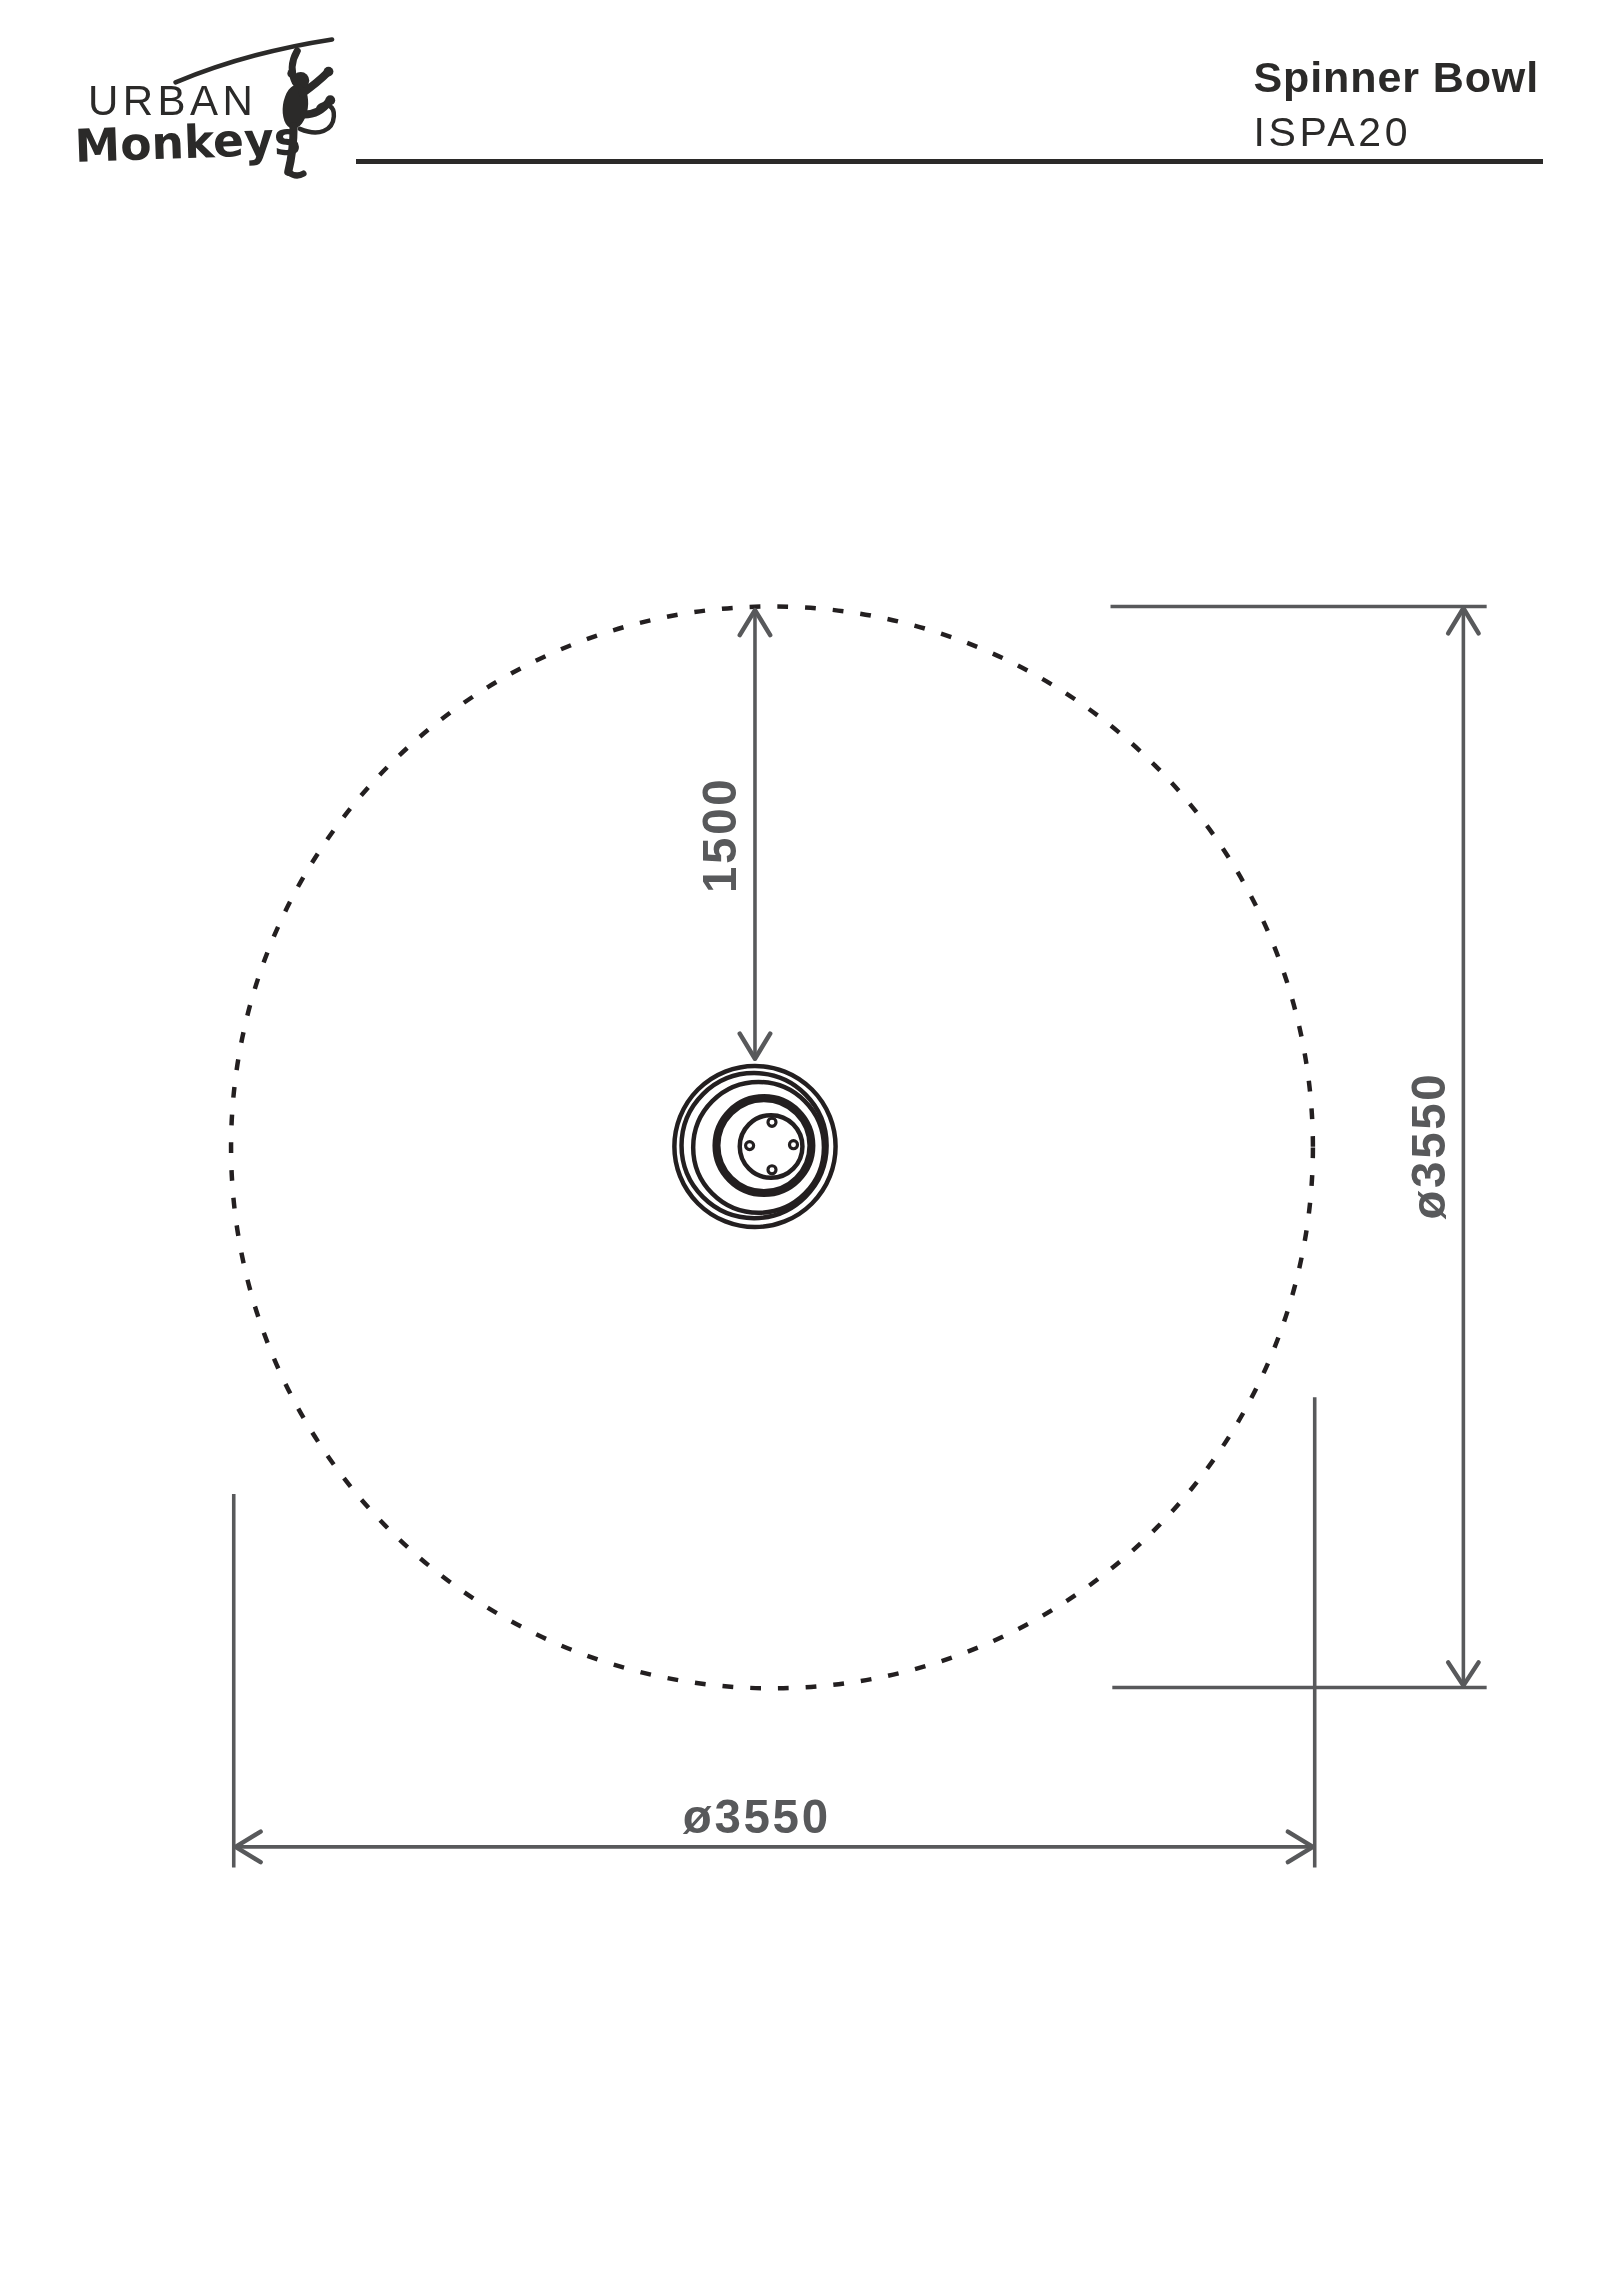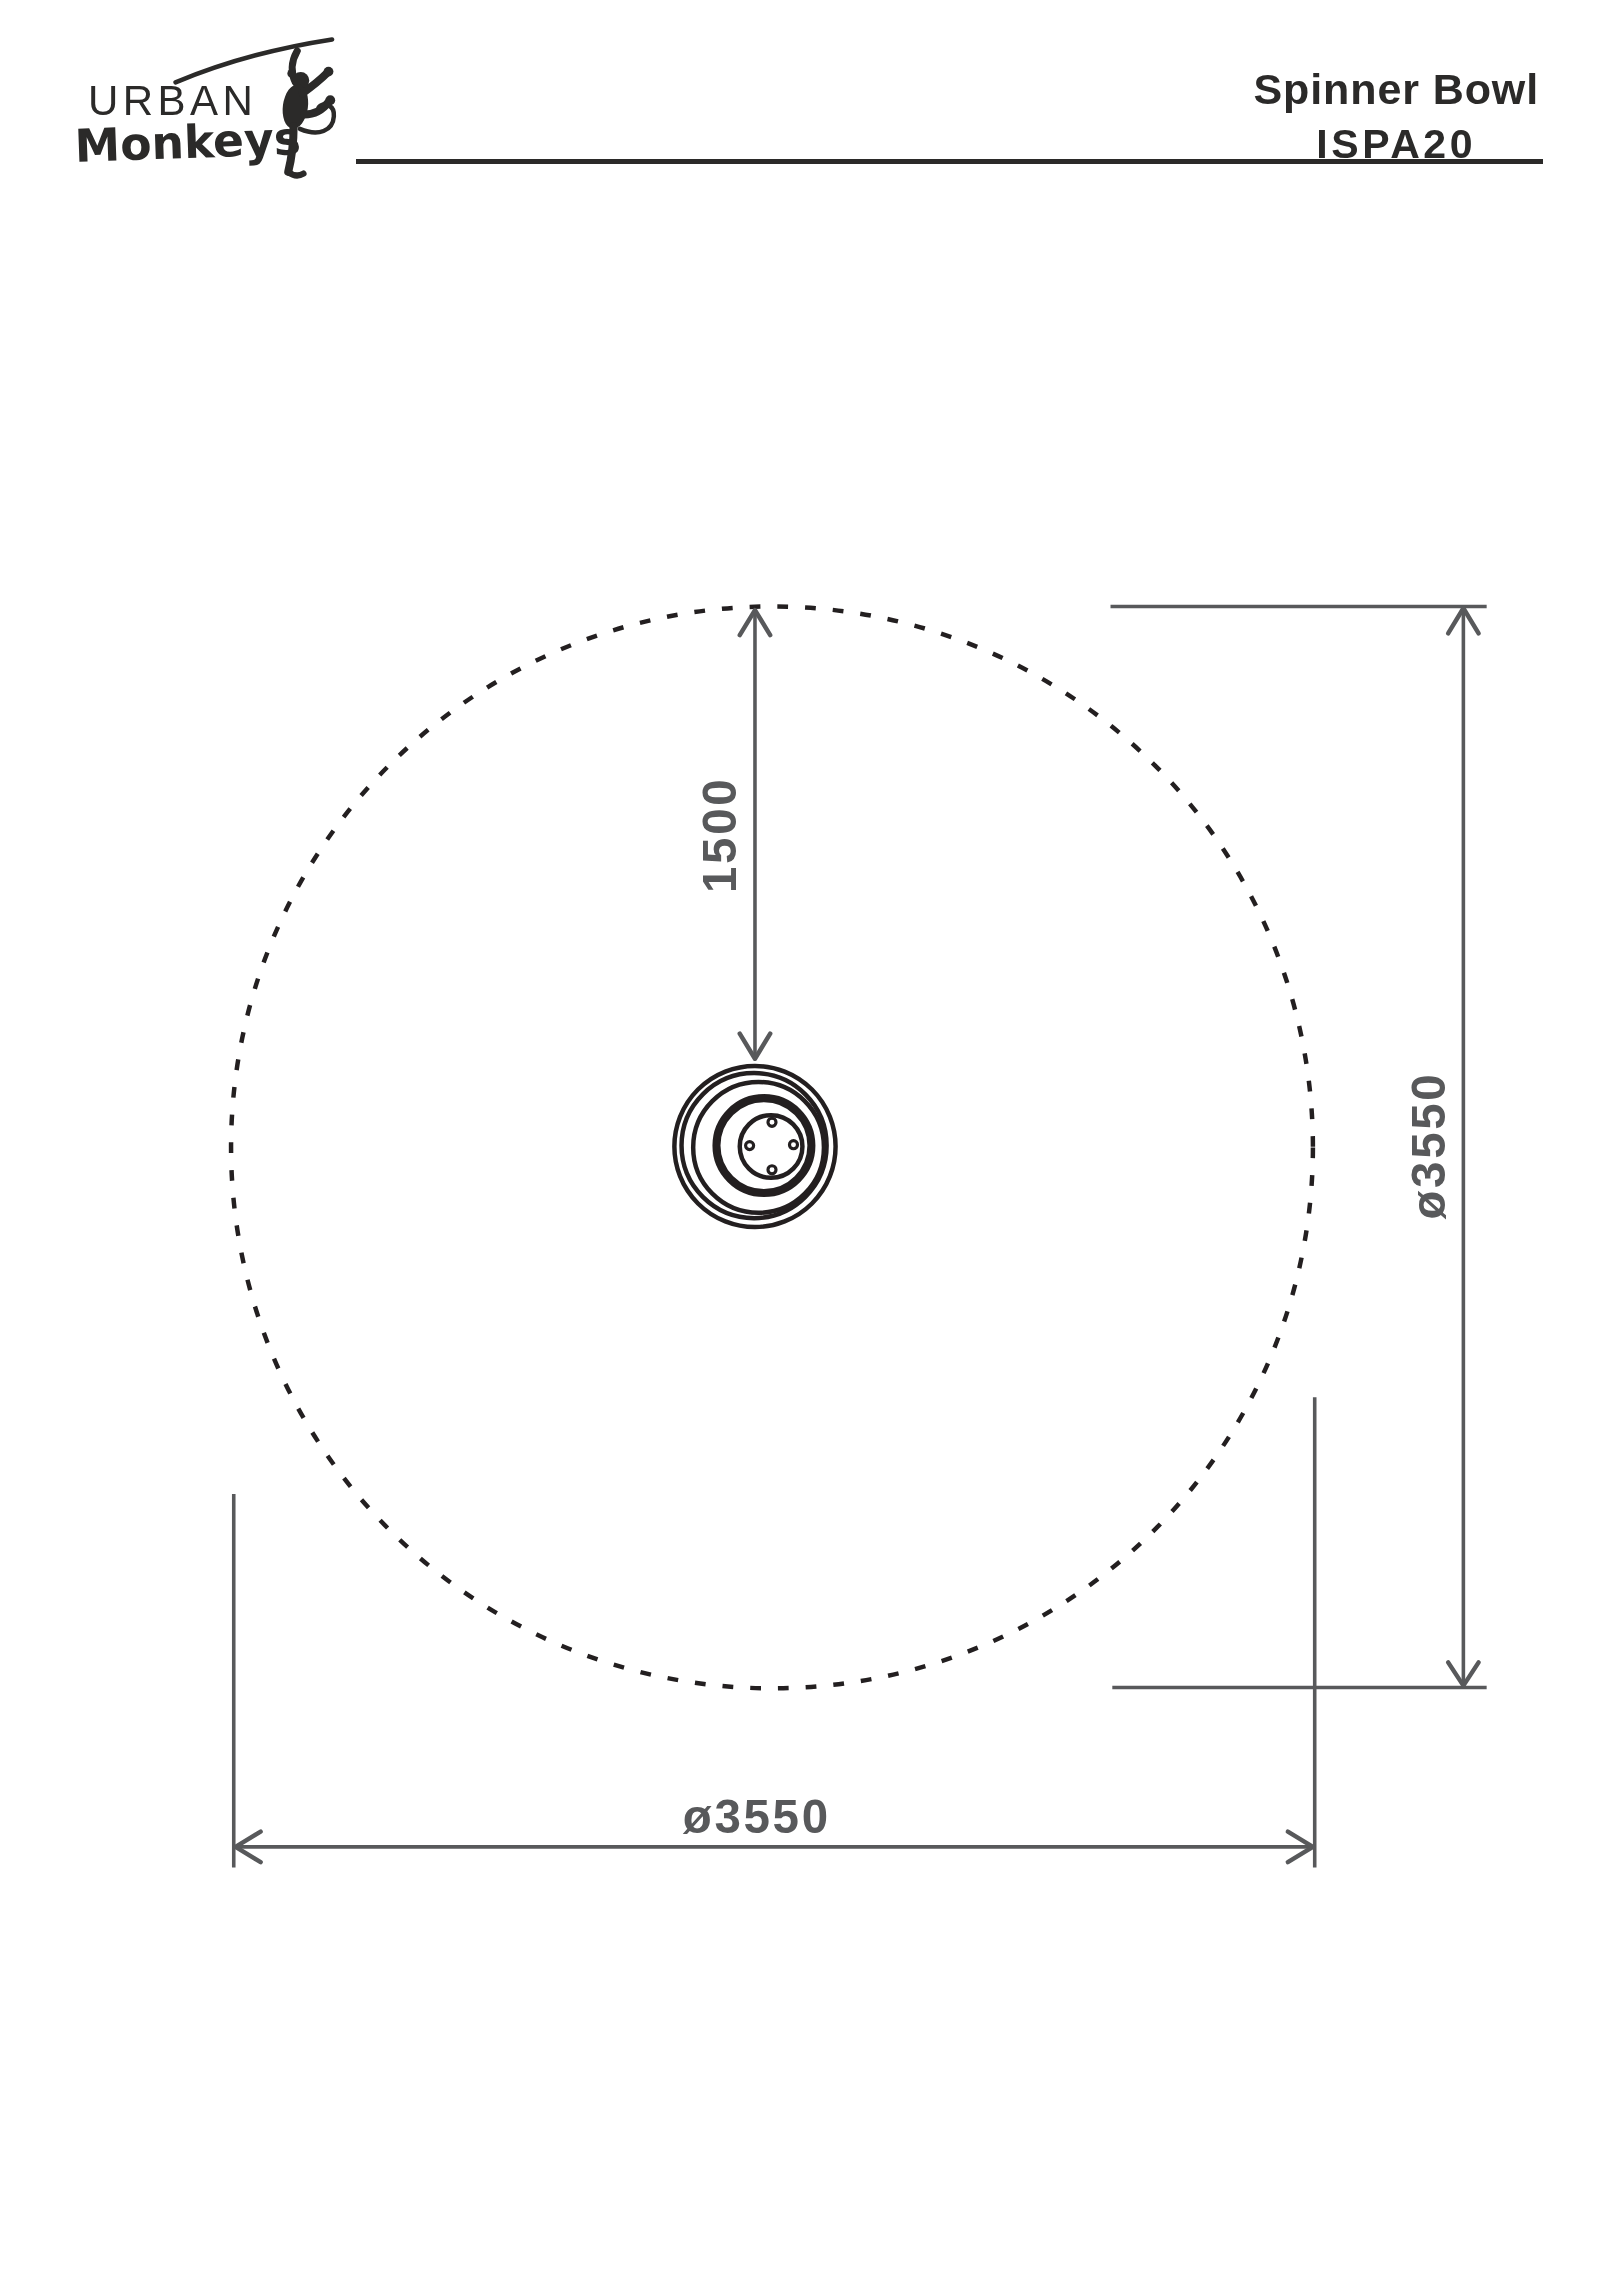--- a/index.html
+++ b/index.html
@@ -27,33 +27,32 @@
     font:700 51px "DejaVu Sans",sans-serif;
     letter-spacing:0px;
     fill:var(--brand);
   }
   .brand-stroke{stroke:var(--brand);fill:none;stroke-linecap:round;}
   .brand-fill{fill:var(--brand);}
   .title-block{
     position:absolute;
     top:54px;
     right:82px;
-    text-align:center;
+    text-align:left;
     color:var(--brand);
-    margin-top:12px;
   }
   .product-name{
     font-size:43px;
     font-weight:700;
     letter-spacing:0.9px;
     line-height:1.1;
   }
   .product-code{
     font-size:41px;
-    font-weight:700;
+    font-weight:400;
     letter-spacing:3.6px;
     line-height:1.1;
     margin-top:9px;
   }
   .header-rule{
     position:absolute;
     left:356px;
     top:159px;
     width:1187px;
     height:5.4px;

